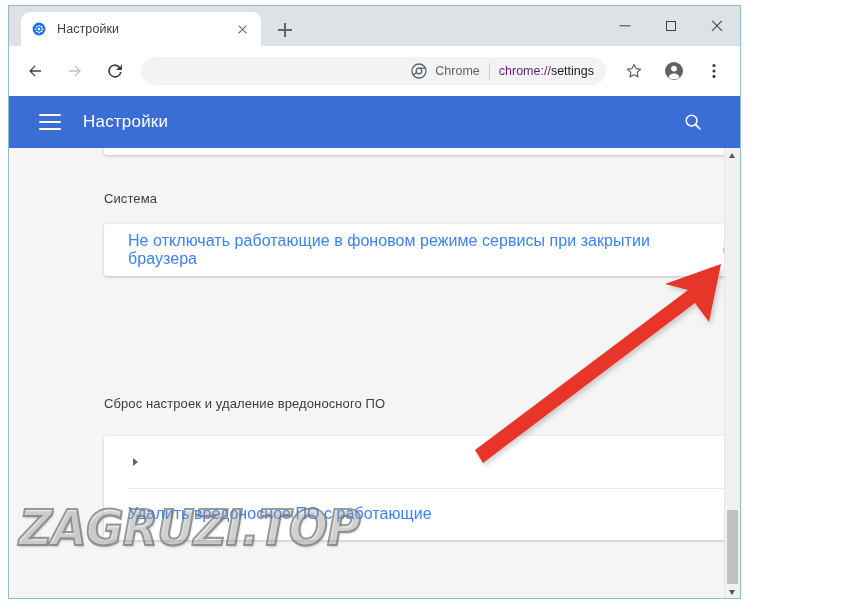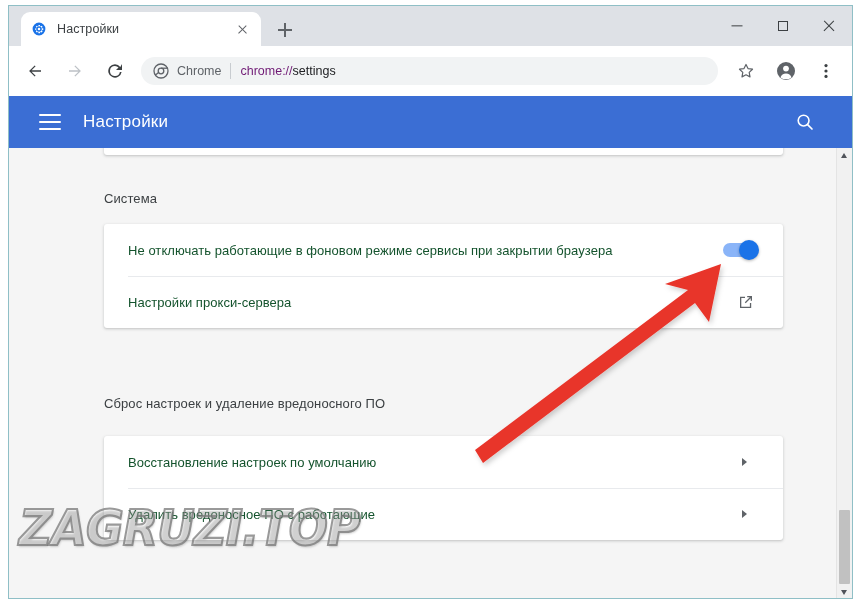--- a/index.html
+++ b/index.html
@@ -13,21 +13,21 @@
     overflow: hidden;
     font-family: "Liberation Sans", sans-serif;
     -webkit-font-smoothing: antialiased;
   }
 
   
   #browser-window {
     position: absolute;
     left: 8px;
     top: 5px;
-    width: 845px;
+    width: 733px;
     height: 594px;
     background: #ffffff;
     border: 1px solid #8fbfc6;
     box-sizing: border-box;
     overflow: hidden;
   }
 
   
   .tabstrip {
     position: relative;
@@ -155,20 +155,21 @@
     flex: 1;
     height: 28px;
     background: #f1f3f4;
     border-radius: 14px;
     margin: 0 8px 0 6px;
     display: flex;
     align-items: center;
     padding: 0 12px;
     box-sizing: border-box;
     position: relative;
+    justify-content: flex-end;
   }
   .omni-chrome-icon { width: 16px; height: 16px; flex: 0 0 16px; margin-right: 8px; }
   .omni-label {
     font-size: 12.5px;
     color: #5f6368;
     margin-right: 9px;
     white-space: nowrap;
   }
   .omni-sep {
     width: 1px;
@@ -279,22 +280,22 @@
     content: "";
     position: absolute;
     left: 24px;
     right: 0;
     top: 0;
     height: 1px;
     background: #e8eaed;
   }
   .row-label {
     flex: 1;
-    font-size: 13px;
-    color: #14532d;
+    font-size: 16px;
+    color: #3b82f6;
     letter-spacing: .05px;
   }
 
   
   .toggle {
     width: 34px;
     height: 14px;
     position: relative;
     flex: 0 0 34px;
     margin-right: 2px;
@@ -512,35 +513,27 @@
 
         <div class="row">
           <span class="row-label">Не отключать работающие в фоновом режиме сервисы при закрытии браузера</span>
           <span class="toggle">
             <span class="track"></span>
             <span class="knob"></span>
           </span>
         </div>
 
 
+      </div>
+
+      <div class="section-title st-reset">Сброс настроек и удаление вредоносного ПО</div>
+
+      <div class="card card-reset">
+
         <div class="row">
-          <span class="row-label">Настройки прокси-сервера</span>
-          <svg class="extlink" viewBox="0 0 18 18">
-            <path d="M3 3.8h5v1.3H4.3v8.6h8.6V10h1.3v5H3z" fill="#5f6368"></path>
-            <path d="M10.2 3h4.8v4.8h-1.3V5.2l-5 5-.9-.9 5-5h-2.6z" fill="#5f6368"></path>
-          </svg>
-        </div>
-      </div>
-
-      <div class="section-title st-reset">Сброс настроек и удаление вредоносного ПО</div>
-
-      <div class="card card-reset">
-
-        <div class="row">
-          <span class="row-label">Восстановление настроек по умолчанию</span>
           <span class="chevron"></span>
         </div>
 
         <div class="row">
           <span class="row-label">Удалить вредоносное ПО с работающие</span>
           <span class="chevron"></span>
         </div>
       </div>
     </div>
 

